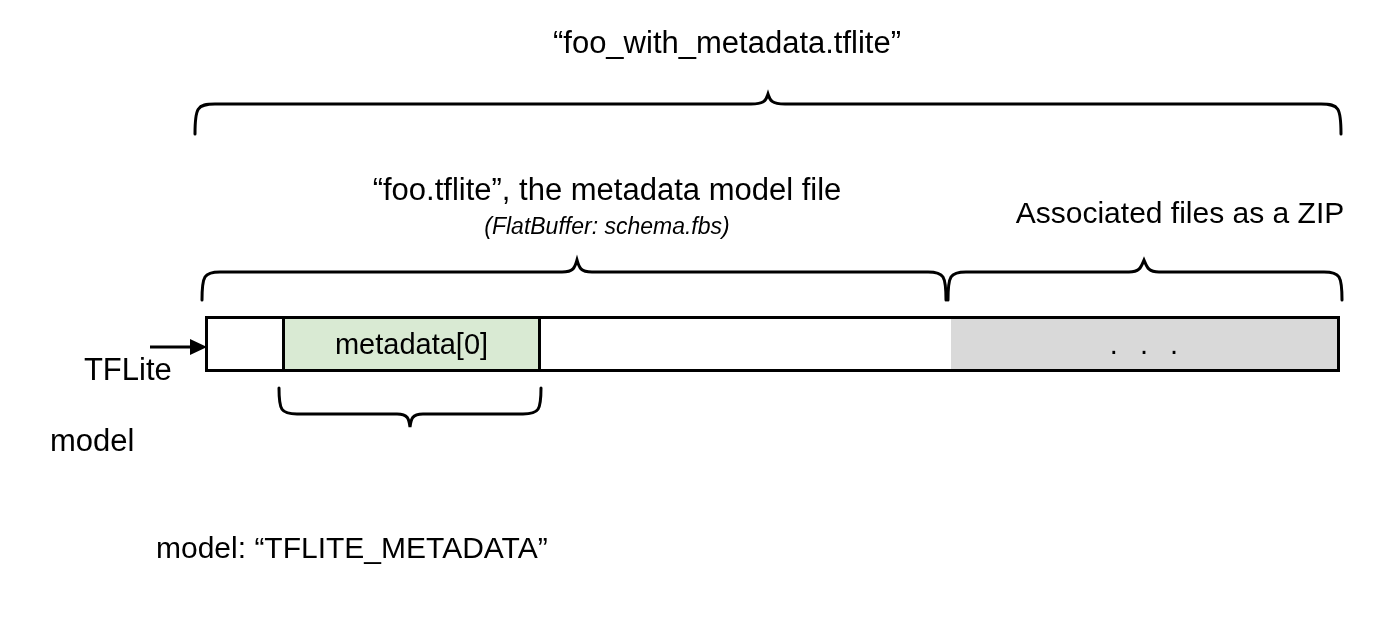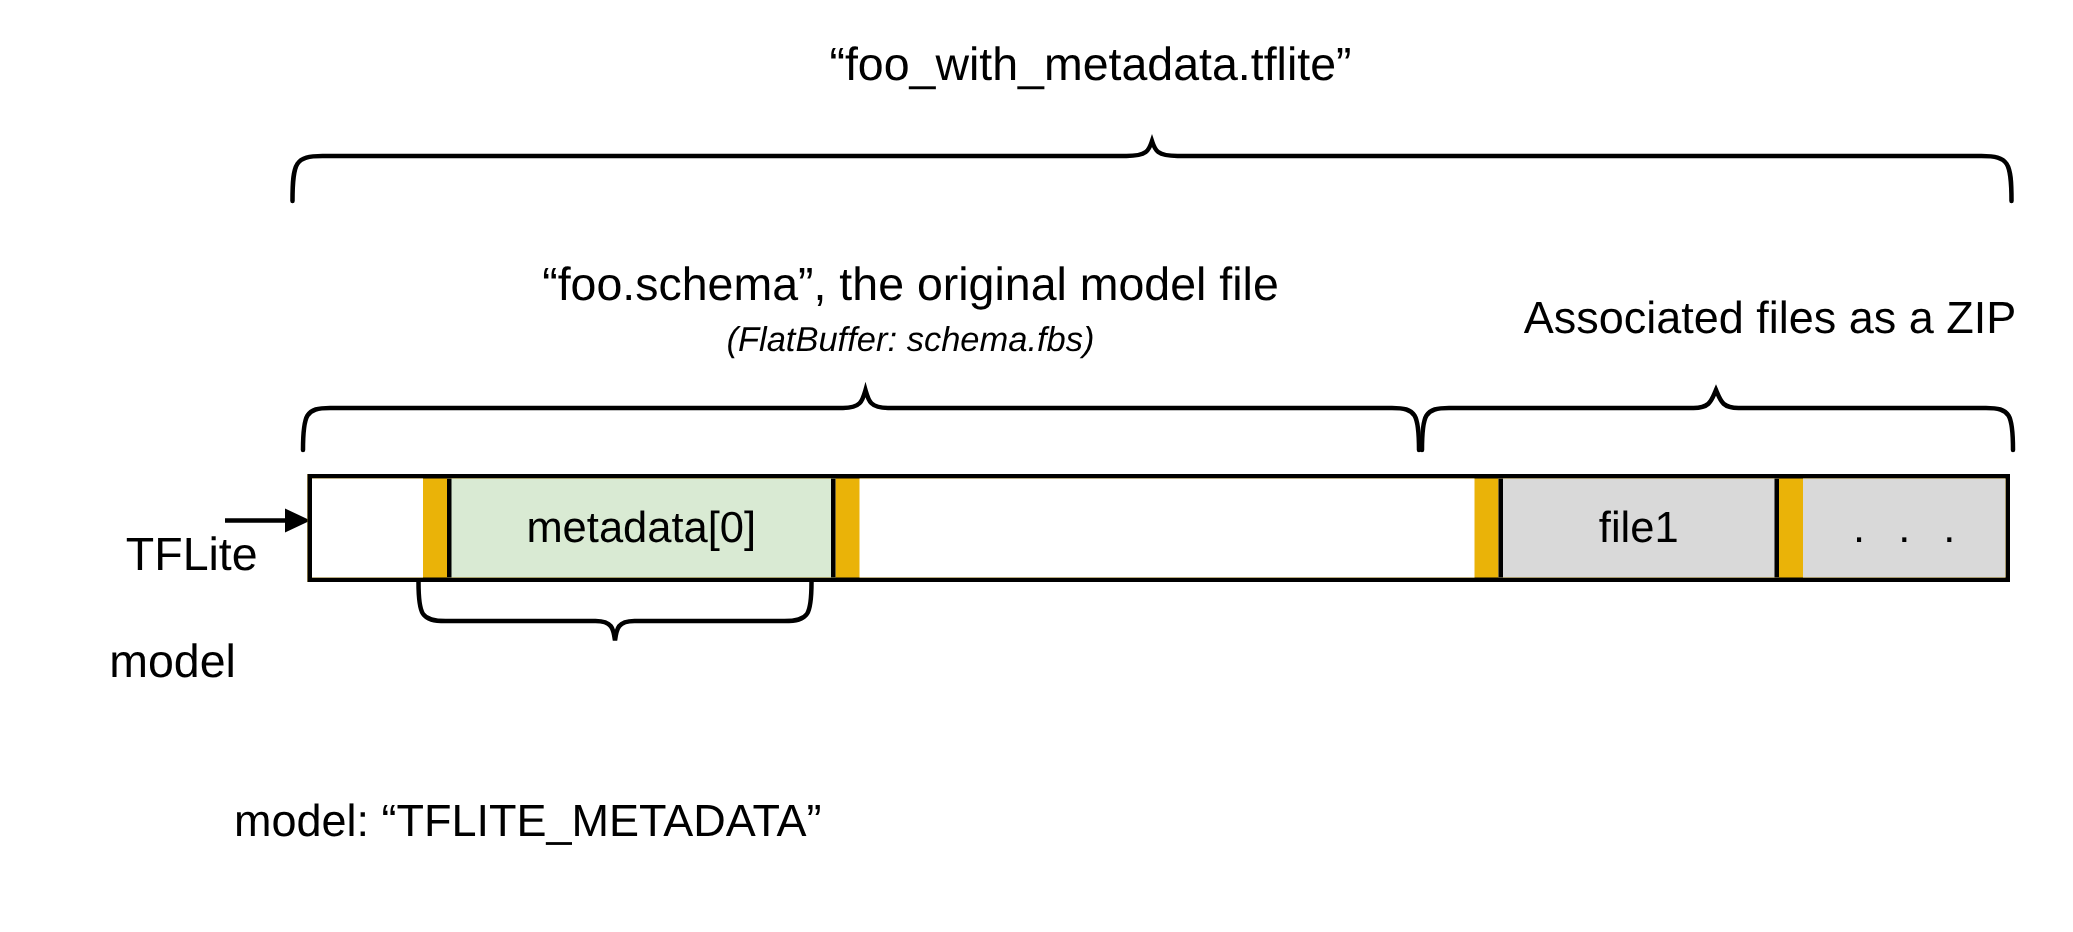--- a/index.html
+++ b/index.html
@@ -64,44 +64,42 @@
 
   
   #tflite-label {
     left: 18px;
     top: 316px;
     width: 130px;
     font-size: 31px;
   }
   #tflite-label .l2 {
     display: block;
-    text-align: center;
   }
 
   
   #arrow-wrap {
     position: absolute;
     left: 150px;
     top: 334px;
     width: 58px;
     height: 26px;
   }
 
   
   #bar {
     position: absolute;
     left: 205px;
     top: 316px;
     width: 1135px;
-    height: 72px;
+    height: 56px;
     box-sizing: border-box;
     border: 3px solid #000000;
     display: flex;
-    background: #eab308;
-    gap: 16px;
+    background: #86efac;
   }
   .cell {
     box-sizing: border-box;
     display: flex;
     align-items: center;
     justify-content: center;
     font-size: 29px;
     height: 100%;
   }
   #cell-pad-left {
@@ -157,21 +155,21 @@
 <body>
 
 <div id="canvas">
 
   <div class="txt center" id="title">“foo_with_metadata.tflite”</div>
 
   <svg class="brace" id="brace-top" width="1150" height="44" viewBox="0 0 1150 44">
     <path d="M2,42 C2,16 4,12 22,12 L558,12 C572,12 573,8 575,2 C577,8 578,12 592,12 L1128,12 C1146,12 1148,16 1148,42" fill="none" stroke="#000000" stroke-width="3" stroke-linecap="round"></path>
   </svg>
 
-  <div class="txt center" id="model-caption">“foo.schema”, the original model file</div>
+  <div class="txt center" id="model-caption">“foo.tflite”, the metadata model file</div>
   <div class="txt center" id="model-caption-sub">(FlatBuffer: schema.fbs)</div>
 
   <div class="txt center" id="zip-caption">Associated files as a ZIP</div>
 
   <svg class="brace" id="brace-model" width="748" height="44" viewBox="0 0 748 44">
     <path d="M2,42 C2,18 4,14 20,14 L362,14 C374,14 375,9 377,2 C379,9 380,14 392,14 L728,14 C744,14 746,18 746,42" fill="none" stroke="#000000" stroke-width="3" stroke-linecap="round"></path>
   </svg>
 
   <svg class="brace" id="brace-zip" width="400" height="44" viewBox="0 0 400 44">
     <path d="M2,42 C2,18 4,14 20,14 L183,14 C194,14 195,9 198,2 C201,9 202,14 213,14 L378,14 C394,14 396,18 396,42" fill="none" stroke="#000000" stroke-width="3" stroke-linecap="round"></path>
@@ -184,21 +182,20 @@
 
   <svg id="arrow-wrap" viewBox="0 0 58 26">
     <line x1="0" y1="13" x2="42" y2="13" stroke="#000000" stroke-width="3"></line>
     <polygon points="40,5 57,13 40,21" fill="#000000"></polygon>
   </svg>
 
   <div id="bar">
     <div class="cell" id="cell-pad-left"></div>
     <div class="cell" id="cell-metadata">metadata[0]</div>
     <div class="cell" id="cell-pad-right"></div>
-    <div class="cell" id="cell-file1">file1</div>
     <div class="cell" id="cell-more">. . .</div>
   </div>
 
   <svg class="brace" id="brace-metadata" width="266" height="56" viewBox="0 0 266 56">
     <path d="M2,2 C2,24 4,28 20,28 L120,28 C131,28 132,33 133,41 C134,33 135,28 146,28 L246,28 C262,28 264,24 264,2" fill="none" stroke="#000000" stroke-width="3" stroke-linecap="round"></path>
   </svg>
 
   <div class="txt left" id="annotation">
     <span class="ln">model: “TFLITE_METADATA”</span>
     

